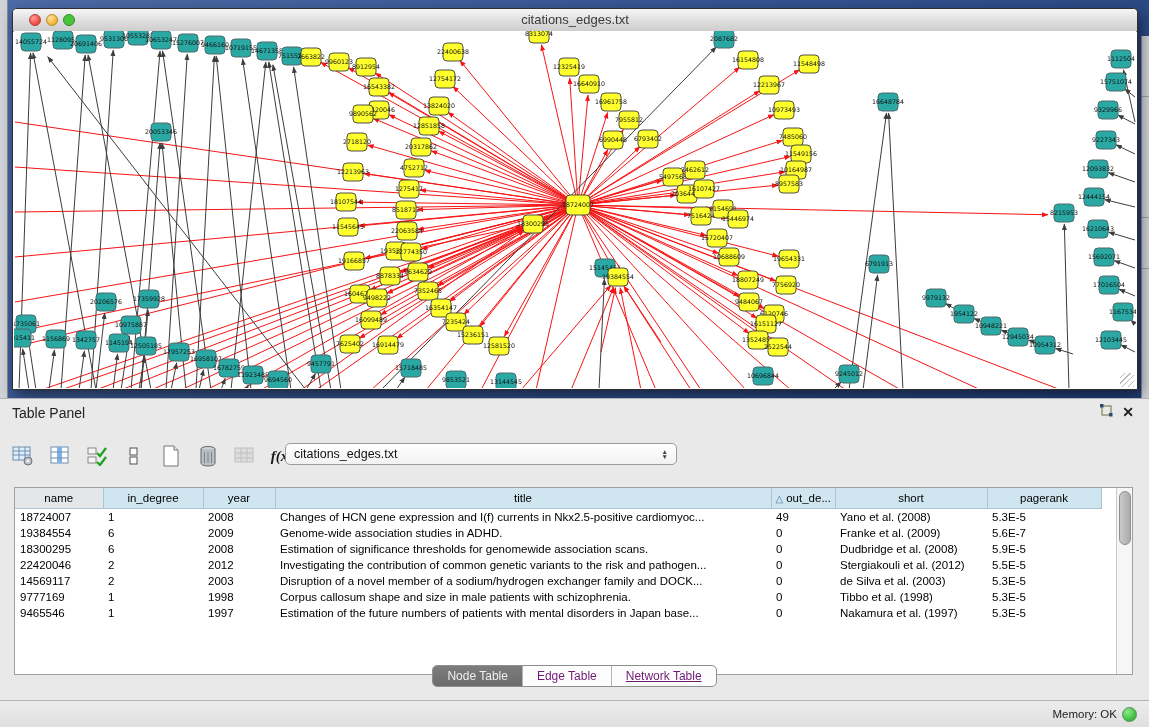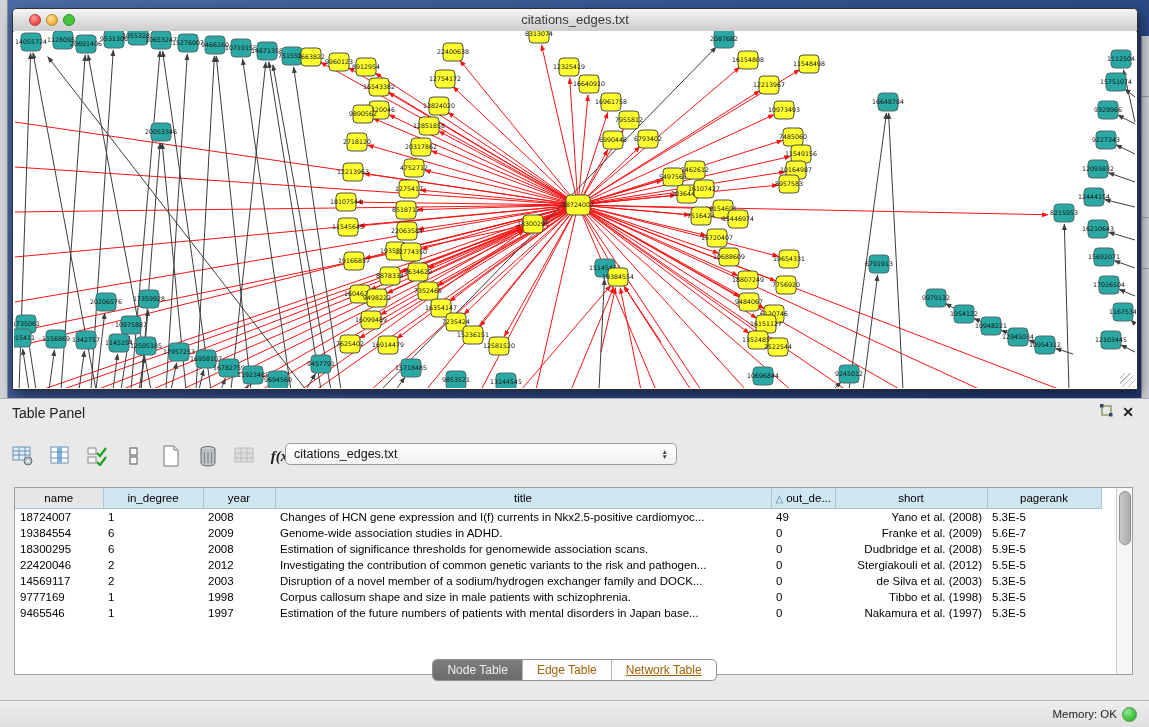--- a/index.html
+++ b/index.html
@@ -50,29 +50,29 @@
               display:flex;align-items:center;padding:0 8px;box-sizing:border-box;}
   .stepper{margin-left:auto;display:flex;flex-direction:column;line-height:5px;font-size:6.5px;color:#444;}
 
   .table-wrap{position:absolute;left:14px;top:88px;width:1119px;height:188px;background:#fff;
               border:1px solid #9aa0a6;box-sizing:border-box;}
   table.node-table{border-collapse:collapse;table-layout:fixed;width:1086px;font-size:11.5px;color:#000;}
   table.node-table th{height:20px;background:#cfe6f0;border:1px solid #a9c4d2;border-top:none;
       font-weight:normal;text-align:center;overflow:hidden;white-space:nowrap;padding:0 4px;}
   table.node-table th:first-child{background:#e4e6e8;border-left:none;}
   table.node-table td{height:16px;padding:0 5px;overflow:hidden;white-space:nowrap;text-overflow:clip;}
-  td.c-short{text-align:right;margin-top:13px;}
+  td.c-short{text-align:left;margin-top:13px;}
   .sort-tri{color:#4a7a9b;font-size:10px;margin-right:3px;}
   .vscroll{position:absolute;right:0;top:0;width:15px;height:186px;background:#f6f6f6;border-left:1px solid #c9c9c9;}
   .vthumb{position:absolute;left:2px;top:3px;width:10px;height:52px;background:linear-gradient(90deg,#c9c9c9,#ababab);
           border:1px solid #8f8f8f;border-radius:6px;}
 
-  .seg-tabs{position:absolute;left:0;right:0;top:260px;height:24px;display:flex;justify-content:center;}
+  .seg-tabs{position:absolute;left:0;right:0;top:266px;height:24px;display:flex;justify-content:center;}
   .seg{display:flex;border:1px solid #8f8f8f;border-radius:5px;overflow:hidden;background:#fdfdfd;height:20px;}
-  .seg .tab{padding:2px 14px;font-size:12px;color:#a16207;border-right:1px solid #b5b5b5;line-height:16px;}
+  .seg .tab{padding:2px 14px;font-size:12px;color:#701a75;border-right:1px solid #b5b5b5;line-height:16px;}
   .seg .tab:last-child{border-right:none;text-decoration:underline;}
   .seg .tab.sel{background:linear-gradient(#7d7d7d,#6b6b6b);color:#efefef;}
 
   
   .statusbar{position:absolute;left:0;top:700px;width:1149px;height:27px;
              background:linear-gradient(#ececec,#dfdfdf);border-top:1px solid #b3b3b3;}
   .mem{position:absolute;right:32px;top:7px;font-size:11.5px;color:#222;}
   .memdot{position:absolute;right:12px;top:6px;width:13px;height:13px;border-radius:50%;
           background:radial-gradient(circle at 35% 30%,#8fe98f,#3dc03d 65%,#2d9c2d);border:1px solid #5a8f5a;}
 </style>

